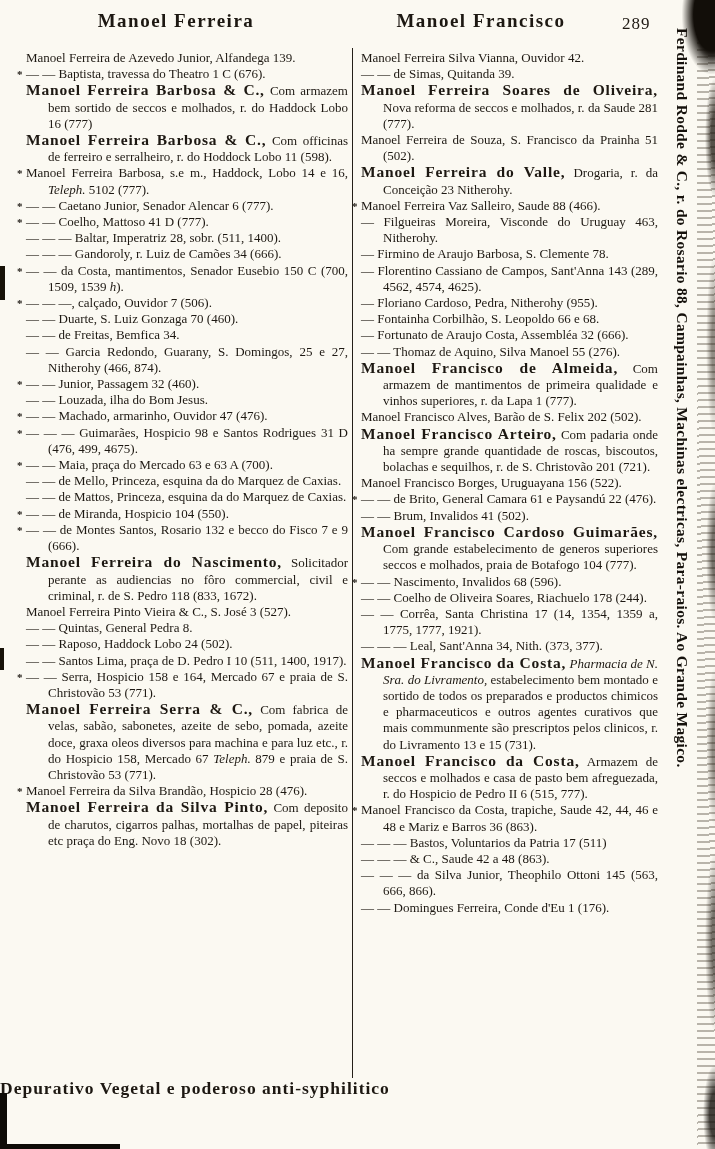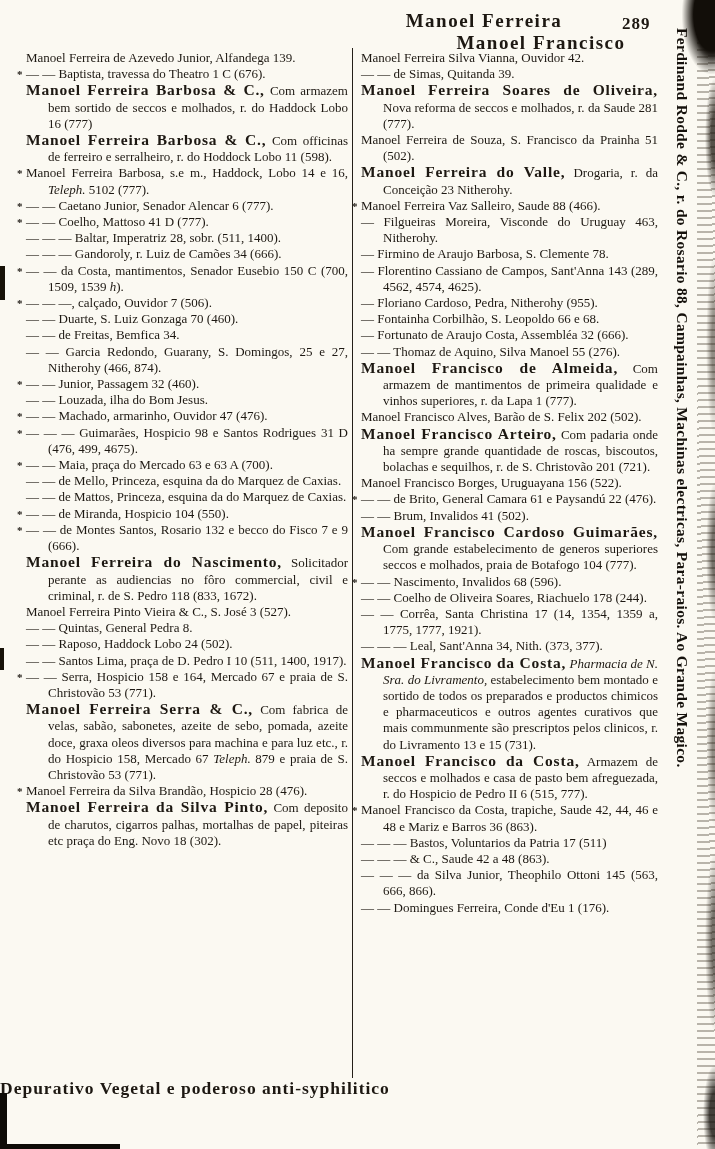--- a/index.html
+++ b/index.html
@@ -5,31 +5,31 @@
   html,body{margin:0;padding:0;}
   body{
     width:715px;height:1149px;overflow:hidden;position:relative;
     background:#fbf9f2;
     font-family:"Liberation Serif","DejaVu Serif",serif;
     color:#1d1812;
   }
   
   .header{
     position:absolute;top:10px;left:0;width:660px;height:38px;
-    display:flex;align-items:flex-end;flex-direction:column;
+    display:flex;align-items:flex-start;
   }
   .header .htitle{
     font-weight:bold;font-size:19px;letter-spacing:1.5px;
     text-align:center;
   }
   .htitle.left{width:352px;}
   .htitle.right{width:238px;margin-left:10px;}
   .pageno{
     position:absolute;top:14px;left:622px;
-    font-weight:bold;font-size:17px;letter-spacing:1px;
+    font-weight:normal;font-size:17px;letter-spacing:1px;
   }
   
   .columns{
     position:absolute;top:48px;left:0;width:660px;height:1030px;
     display:flex;
   }
   .col{box-sizing:border-box;overflow:hidden;height:100%;}
   .col.left{width:352px;padding:2px 4px 0 26px;}
   .col.right{width:308px;padding:2px 2px 0 8px;border-left:1.5px solid #241f18;}
   .entry{

